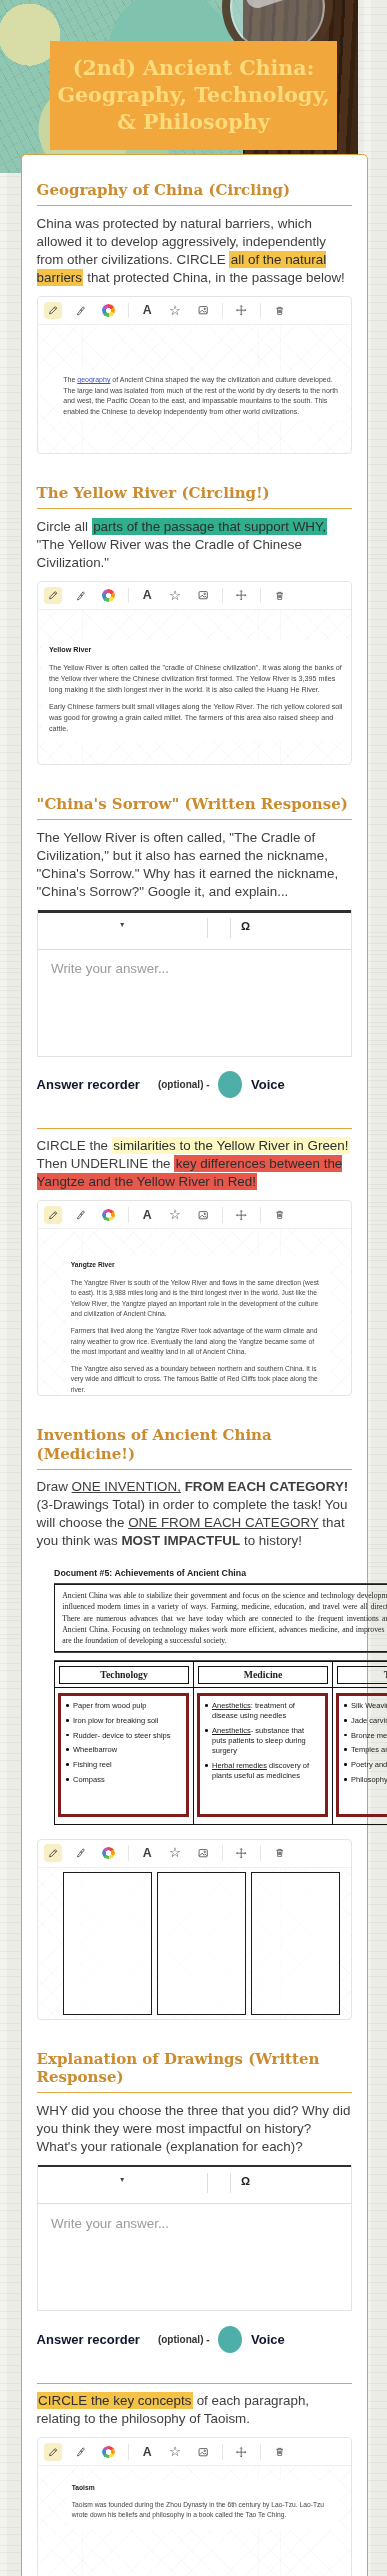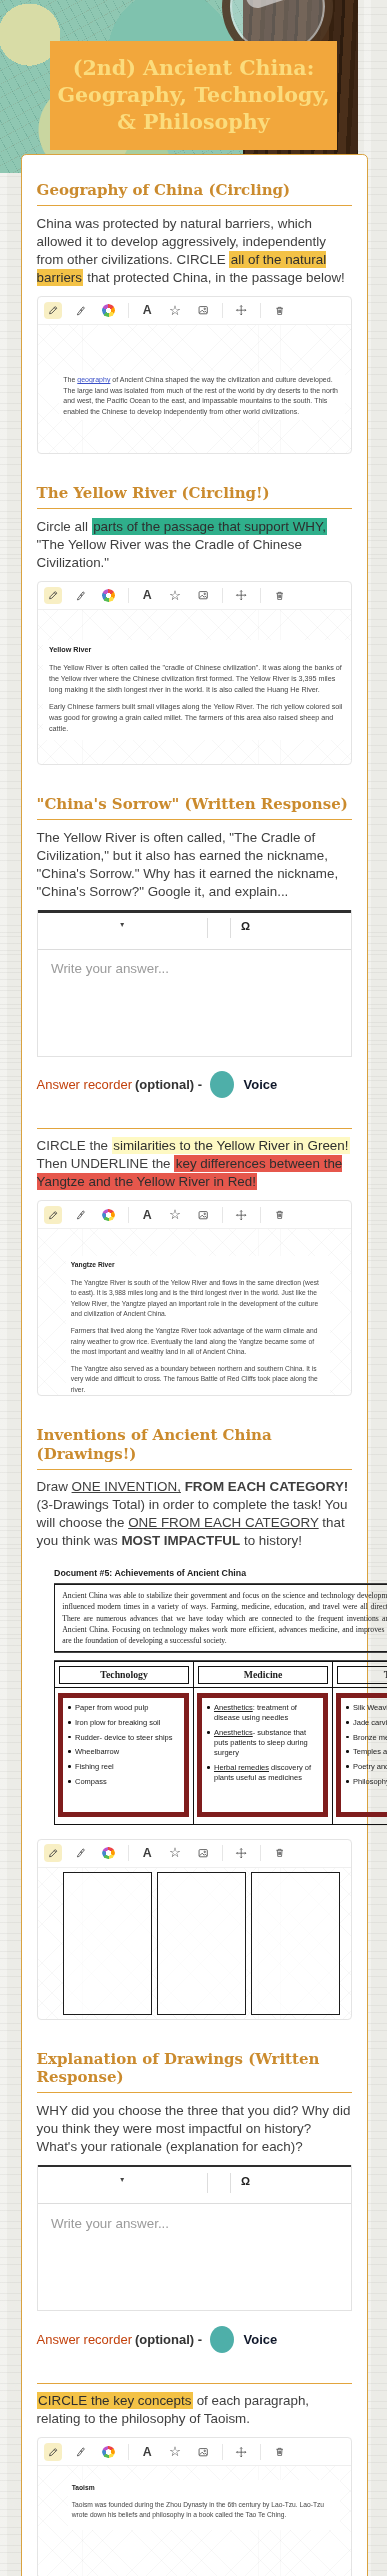--- a/index.html
+++ b/index.html
@@ -95,42 +95,42 @@
     font-family:"Liberation Serif", serif; }
   .doc5-title { font-family:"Liberation Sans", sans-serif; font-weight:bold; font-size:8.8px; margin-bottom:6.2px; }
   .doc5-box { border:1.5px solid #1a1a1a; padding:5.2px 7.2px; font-size:7.7px; line-height:1.45; text-align:justify;
     box-shadow:0 -1px 0 #444, 0 1px 0 #444; }
   .doc5-table { border-collapse:collapse; margin-top:9.3px; width:418px; border:1.5px solid #111;
     box-shadow:0 -1px 0 #444; font-family:"Liberation Sans", sans-serif; }
   .doc5-table th { border:1.5px solid #111; padding:3.1px 4.1px; }
   .doc5-table th .hdr { display:block; border:1px solid #111; padding:2.6px 2.1px; font-family:"Liberation Serif", serif;
     font-size:9.8px; font-weight:bold; text-align:center; }
   .doc5-table td { border:1.5px solid #111; padding:5.2px 4.1px 7.2px 3.1px; vertical-align:top; }
-  .doc5-table td .inner { border:5px solid #7f1d1d; padding:5.2px 5.2px 7.2px 4.1px; min-height:124px; }
+  .doc5-table td .inner { border:3px solid #7f1d1d; padding:5.2px 5.2px 7.2px 4.1px; min-height:124px; }
   .doc5-table ul { list-style:none; }
   .doc5-table li { font-size:7.5px; line-height:1.35; margin-bottom:4.6px; padding-left:7.7px; position:relative; color:#222; }
   .doc5-table li::before { content:""; position:absolute; left:1px; top:3.1px; width:2.6px; height:2.6px; border-radius:50%; background:#111; }
   .doc5-table .lead:not(:empty) { text-decoration:underline; }
 
   
   .editor { border:0.5px solid #E2E2E2; border-top:none; background:#fff; }
   .ed-topbar { height:2.6px; background:#2E2E2E; }
   .ed-toolbar { display:flex; align-items:flex-start; padding:7.2px 0 0; height:37px; border-bottom:0.5px solid #DCDCDC; }
   .ed-dd { width:54%; display:flex; justify-content:center; cursor:pointer; }
   .caret { font-size:7.7px; color:#444; }
   .ed-sep { width:0.5px; height:20.6px; background:#DDD; margin-top:-2.1px; }
   .ed-gap { width:23px; }
   .ed-omega { border:none; background:none; font-size:11.3px; color:#222; margin-left:10.3px; cursor:pointer; font-weight:bold; }
   .ed-body { height:106px; padding:11.3px 13.4px; cursor:text; }
   .ed-body .ph { color:#9B9B9B; font-size:13.4px; }
 
   
   .recorder { display:flex; align-items:center; margin-top:14.4px; }
-  .rec-label { font-size:13px; font-weight:normal; color:#c2410c; }
-  .rec-opt { font-size:13px; font-weight:bold; color:#333; margin-left:3px; }
+  .rec-label { font-size:13px; font-weight:bold; color:#0f172a; }
+  .rec-opt { font-size:10px; font-weight:bold; color:#333; margin-left:18px; }
   .rec-btn { width:24px; height:27px; border-radius:50%; border:none; background:#4EAFA9; margin-left:8.2px; cursor:pointer; }
   .rec-voice { font-size:13px; font-weight:bold; color:#0f172a; margin-left:9.3px; }
 </style>
 </head>
 <body>
 
 <div class="header">
   <div class="map"></div>
   <div class="wood"></div>
   <div class="lens"></div>
@@ -343,21 +343,21 @@
           <div class="scan-title">Yangtze River</div>
           <p>The Yangtze River is south of the Yellow River and flows in the same direction (west to east). It is 3,988 miles long and is the third longest river in the world. Just like the Yellow River, the Yangtze played an important role in the development of the culture and civilization of Ancient China.</p>
           <p>Farmers that lived along the Yangtze River took advantage of the warm climate and rainy weather to grow rice. Eventually the land along the Yangtze became some of the most important and wealthy land in all of Ancient China.</p>
           <p style="margin-bottom:0">The Yangtze also served as a boundary between northern and southern China. It is very wide and difficult to cross. The famous Battle of Red Cliffs took place along the river.</p>
         </div>
       </div>
     </div>
   </section>
 
   <section class="ws-section">
-    <h2>Inventions of Ancient China (Drawings!)</h2>
+    <h2>Inventions of Ancient China (Medicine!)</h2>
     <div class="rule"></div>
     <p class="instr"><span>Draw </span><span class="u">ONE INVENTION,</span><span> </span><span class="b">FROM EACH CATEGORY!</span><span> (3-Drawings Total) in order to complete the task!  You will choose the </span><span class="u">ONE FROM EACH CATEGORY</span><span> that you think was </span><span class="b">MOST IMPACTFUL</span><span> to history!</span></p>
 
     <div class="doc5">
       <div class="doc5-title">Document #5: Achievements of Ancient China</div>
       <div class="doc5-box">
         <span>Ancient China was able to stabilize their government and focus on the science and technology development.  It was here where China has influenced modern times in a variety of ways.  Farming, medicine, education, and travel were all directly influenced by Ancient China.  There are numerous advances that we have today which are connected to the frequent inventions and scientific developments from Ancient China.  Focusing on technology makes work more efficient, advances medicine, and improves education.  All of these advances are the foundation of developing a successful society.</span>
       </div>
       <table class="doc5-table">
         <tbody>

